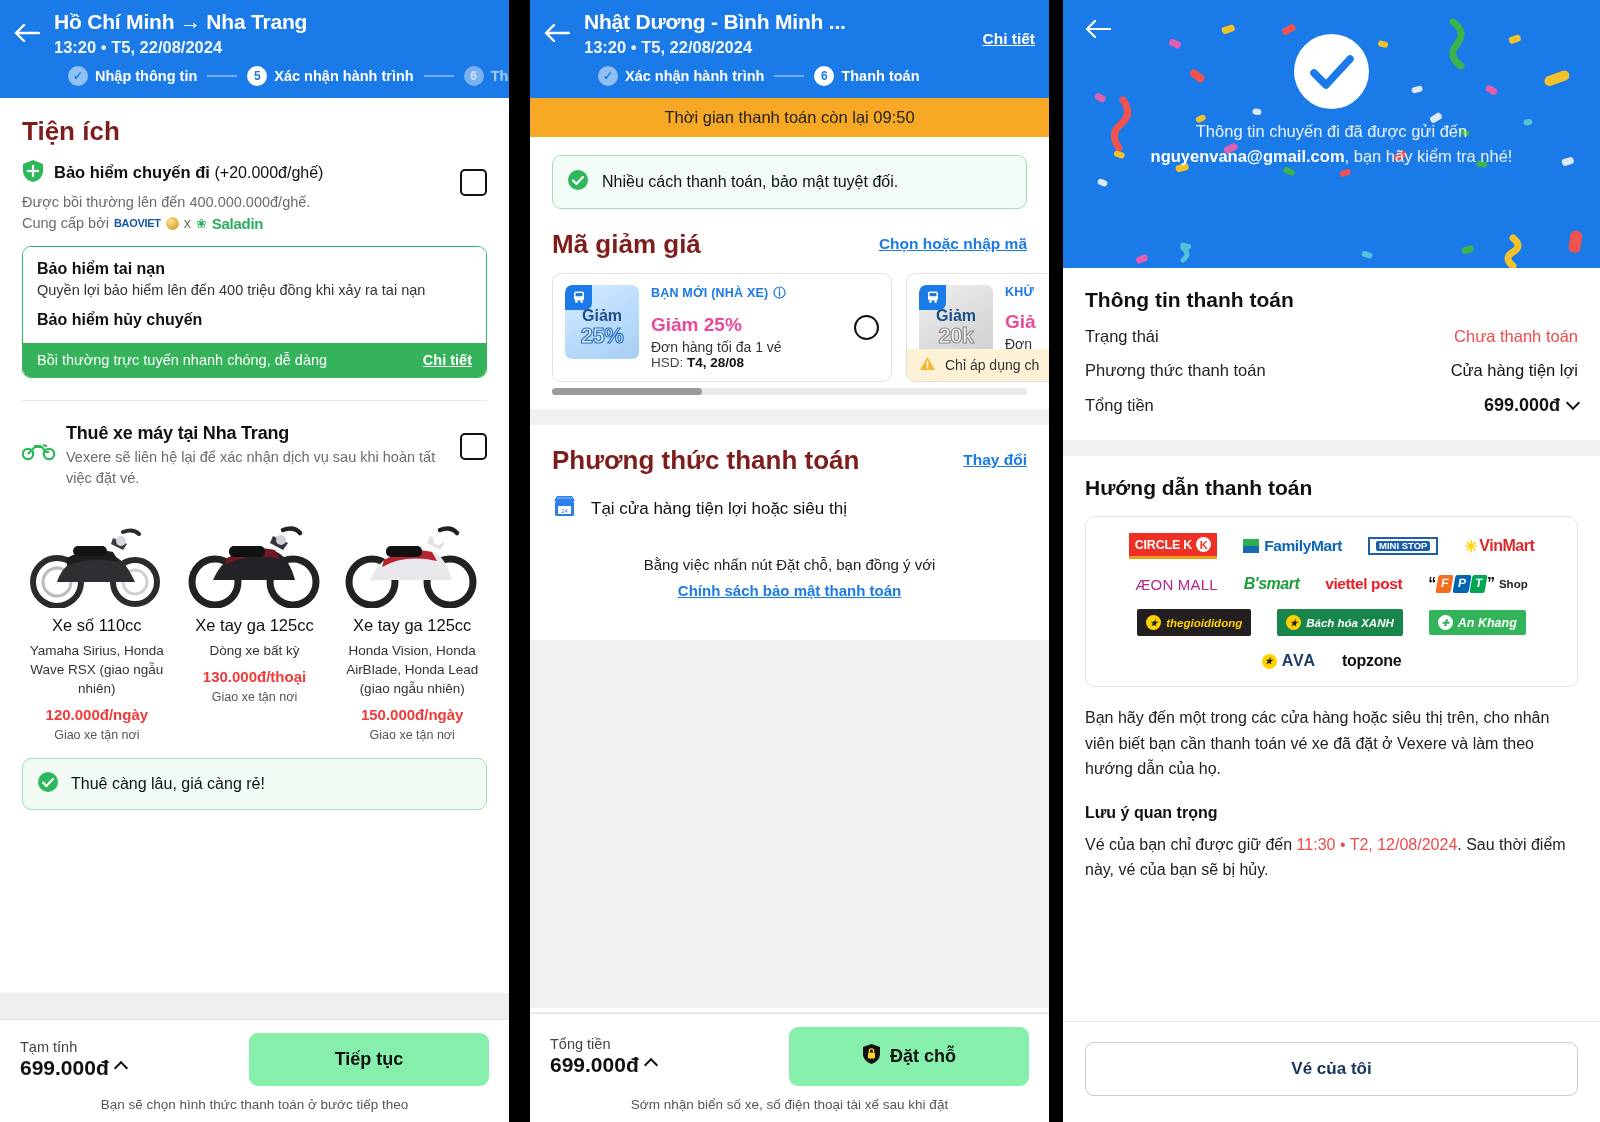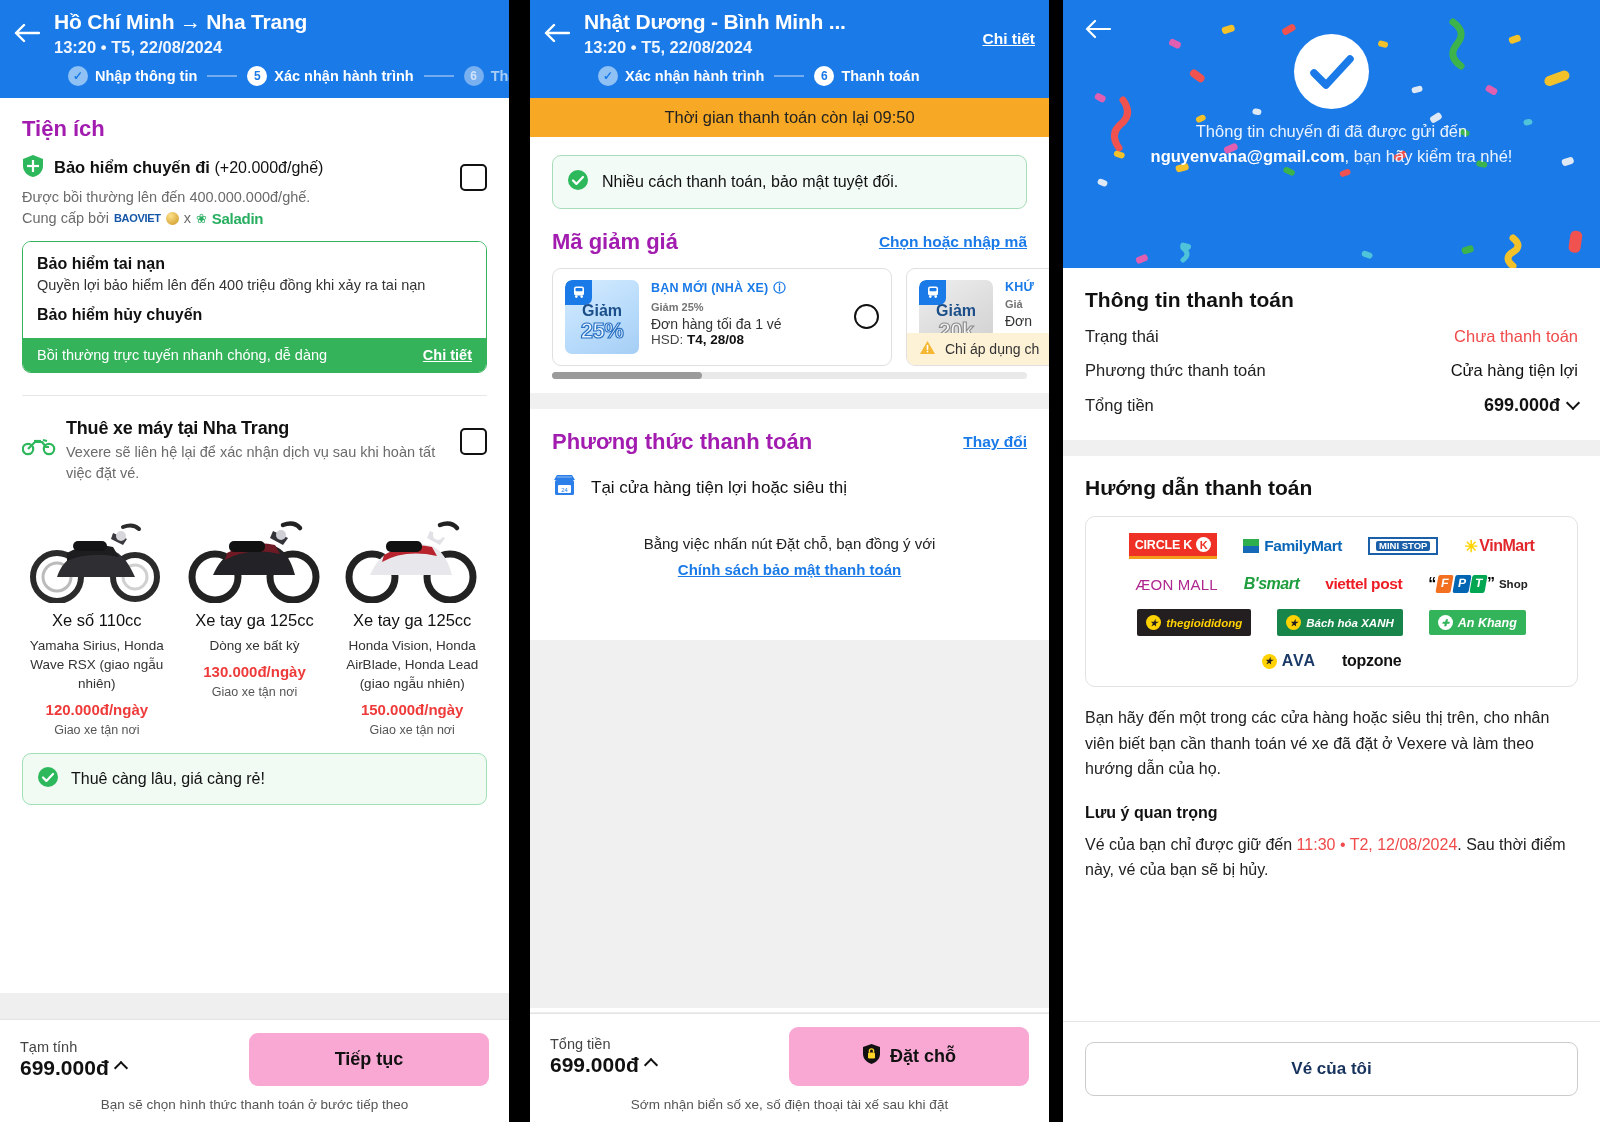--- a/index.html
+++ b/index.html
@@ -32,21 +32,21 @@
   .step { display:flex; align-items:center; gap:7px; }
   .step .bul { width:20px; height:20px; border-radius:50%; display:flex; align-items:center; justify-content:center; font-size:12px; font-weight:700; flex-shrink:0;}
   .bul.done { background:#8fc1f5; color:#1a7ae8; }
   .bul.cur  { background:#fff; color:#1a7ae8; }
   .bul.next { background:#79b0f0; color:#cfe3fb; }
   .step.done-t { color:#ffffff; }
   .step.next-t { color:#a8cdf7; }
   .dash { width:30px; height:2px; background:#74adef; margin:0 10px; flex-shrink:0;}
 
   
-  .sec-title { font-size: 22px; font-weight:700; color:#a21caf; }
+  .sec-title { font-size: 26px; font-weight:700; color:#7f1d1d; }
   .p1 .body { padding: 0 22px; }
   .h-tien { padding: 18px 0 6px 0; }
 
   .ins-row { display:flex; align-items:flex-start; padding: 6px 0 0 0; }
   .ins-left { flex:1; padding-right:10px;}
   .ins-head { display:flex; align-items:center; gap:10px; }
   .ins-title { font-size:16.5px; font-weight:700; color:#111; }
   .ins-title span.small { font-weight:400; font-size:16px; }
   .ins-desc { font-size:14.5px; color:#6b6b6b; margin-top:5px; line-height:1.45; }
   .provline { display:flex; align-items:center; gap:5px; font-size:14.5px; color:#6b6b6b; margin-top:2px;}
@@ -83,21 +83,21 @@
 
   .hint { margin-top:16px; border:1px solid #9fe0b5; background:#f1fbf4; border-radius:9px; padding:12px 14px; display:flex; align-items:center; gap:12px; font-size:16px; color:#111;}
 
   
   .bbar { position:absolute; left:0; bottom:0; width:100%; background:#fff; border-top:1px solid #e4e4e4; box-shadow:0 -1px 0 #eee; padding: 13px 20px 10px 20px; }
   .bbar .top { display:flex; align-items:center; justify-content:space-between; }
   .bbar .lbl { font-size:14.5px; color:#444; }
   .bbar .amt { font-size:21px; font-weight:700; color:#111; display:flex; align-items:center; gap:7px; margin-top:1px;}
   .caret-up { display:inline-block; width:10px; height:10px; border-left:2px solid #111; border-top:2px solid #111; transform:rotate(45deg); }
   .caret-dn { display:inline-block; width:10px; height:10px; border-left:2px solid #111; border-top:2px solid #111; transform:rotate(-135deg); margin-bottom:5px;}
-  .ybtn { background:#f9a8d4; border-radius:9px; font-size:18px; font-weight:700; color:#111; padding: 16px 12px; width: 240px; text-align:center; cursor:pointer; display:flex; align-items:center; justify-content:center; gap:9px;}
+  .ybtn { background:#86efac; border-radius:9px; font-size:18px; font-weight:700; color:#111; padding: 16px 12px; width: 240px; text-align:center; cursor:pointer; display:flex; align-items:center; justify-content:center; gap:9px;}
   .bbar .note { text-align:center; font-size:13.5px; color:#555; margin-top:11px; }
   .p1 .bbar-wrap { position:absolute; left:0; bottom:0; width:100%;}
   .grayband { height:26px; background:#efefef; }
 
   
   .timer { background:#f7a824; color:#222; text-align:center; font-size:16.5px; padding: 10px 0; }
   .p2 .body { padding: 0 22px; }
   .info-box { border:1px solid #a8ddb9; background:#f3fbf6; border-radius:9px; padding:13px 14px; display:flex; align-items:center; gap:13px; font-size:16px; color:#111; margin-top:18px;}
   .row-head { display:flex; align-items:center; justify-content:space-between; margin-top: 20px;}
   .link-b { color:#1a7ae8; font-size:15.5px; font-weight:600; text-decoration:underline; cursor:pointer;}
@@ -108,21 +108,21 @@
   .coupon.c2 { width: 300px; flex-shrink:0;}
   .cpn-img { width:74px; height:74px; border-radius:7px; flex-shrink:0; position:relative; overflow:hidden;
               background:linear-gradient(150deg,#d6ecff 0%,#b9dcfb 55%,#a5cef5 100%); }
   .cpn-img.gray { background:linear-gradient(150deg,#efefef 0%,#dcdcdc 55%,#cfcfcf 100%); }
   .cpn-badge { position:absolute; top:0; left:0; width:27px; height:25px; background:#1a7ae8; border-radius:7px 0 7px 0; display:flex; align-items:center; justify-content:center; }
   .cpn-t1 { position:absolute; top:22px; left:0; width:100%; text-align:center; font-size:16px; font-weight:700; color:#1c4f8a; }
   .cpn-t2 { position:absolute; top:38px; left:0; width:100%; text-align:center; font-size:22px; font-weight:800; color:#e9f4ff; -webkit-text-stroke:1.2px #2a72c4; letter-spacing:-0.5px;}
   .cpn-t2.g { color:#f5f5f5; -webkit-text-stroke:1.2px #8e8e8e; }
   .cpn-body { flex:1; min-width:0; }
   .cpn-tag { font-size:12.5px; font-weight:700; color:#1a7ae8; letter-spacing:0.2px; display:flex; align-items:center; gap:5px; white-space:nowrap;}
-  .cpn-title { font-size:11px; font-weight:700; color:#737373; margin-top:4px;}
+  .cpn-title { font-size:19px; font-weight:700; color:#ec4899; margin-top:12px;}
   .cpn-sub { font-size:14px; color:#333; margin-top:3px; white-space:nowrap;}
   .cpn-hsd { font-size:13.5px; color:#444; margin-top:0; }
   .cpn-hsd b { color:#111; }
   .radio { width:25px; height:25px; border-radius:50%; border:2.5px solid #111; flex-shrink:0; align-self:center; cursor:pointer;}
   .warnbar { position:absolute; left:0; bottom:0; width:100%; background:#fdf1d6; display:flex; align-items:center; gap:9px; padding:7px 12px; font-size:14px; color:#333; white-space:nowrap;}
   .scrollbar { height:7px; background:#e9e9e9; border-radius:4px; margin-top:6px; position:relative; }
   .scrollbar i { position:absolute; left:0; top:0; height:7px; width:150px; background:#9b9b9b; border-radius:4px; display:block;}
 
   .band { height:16px; background:#f0f0f0; margin: 14px -22px 0 -22px; }
   .pm-row { display:flex; align-items:center; gap:14px; margin-top:18px; font-size:17px; color:#111;}
@@ -308,21 +308,21 @@
               <path d="M28 72 C40 44 64 38 86 42 C100 45 106 58 110 72" fill="#232327"></path>
               <path d="M42 50 q24 -14 48 -8 l5 9 q-32 -7 -55 6 z" fill="#6e1a24"></path>
               <rect x="44" y="38" width="36" height="11" rx="5" fill="#111"></rect>
               <path d="M88 28 l15 7 l-5 7 l-13 -7 z" fill="#33333a"></path>
               <path d="M98 22 q11 -4 17 3" stroke="#222" stroke-width="4.5" fill="none" stroke-linecap="round"></path>
               <circle cx="96" cy="32" r="5" fill="#cfcfd6"></circle>
             </svg>
           </div>
           <div class="bike-name">Xe tay ga 125cc</div>
           <div class="bike-models">Dòng xe bất kỳ</div>
-          <div class="bike-price">130.000đ/ngày</div>
+          <div class="bike-price">130.000đ/thoại</div>
           <div class="bike-ship">Giao xe tận nơi</div>
         </div>
         <div class="bike">
           <div class="img">
             <svg width="140" height="100" viewBox="0 0 140 100">
               <ellipse cx="30" cy="74" rx="23" ry="23" fill="none" stroke="#222" stroke-width="7"></ellipse>
               <ellipse cx="108" cy="74" rx="23" ry="23" fill="none" stroke="#222" stroke-width="7"></ellipse>
               <path d="M28 72 C40 44 64 38 86 42 C100 45 106 58 110 72" fill="#e8e8ec"></path>
               <path d="M42 52 q24 -14 48 -8 l5 9 q-32 -7 -55 6 z" fill="#b8242e"></path>
               <rect x="44" y="38" width="36" height="11" rx="5" fill="#111"></rect>

